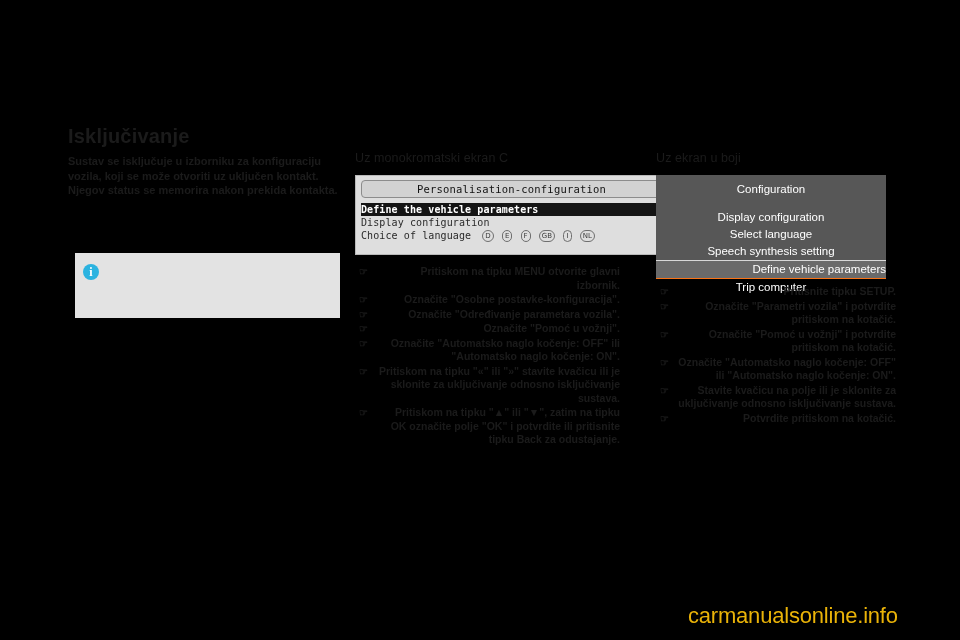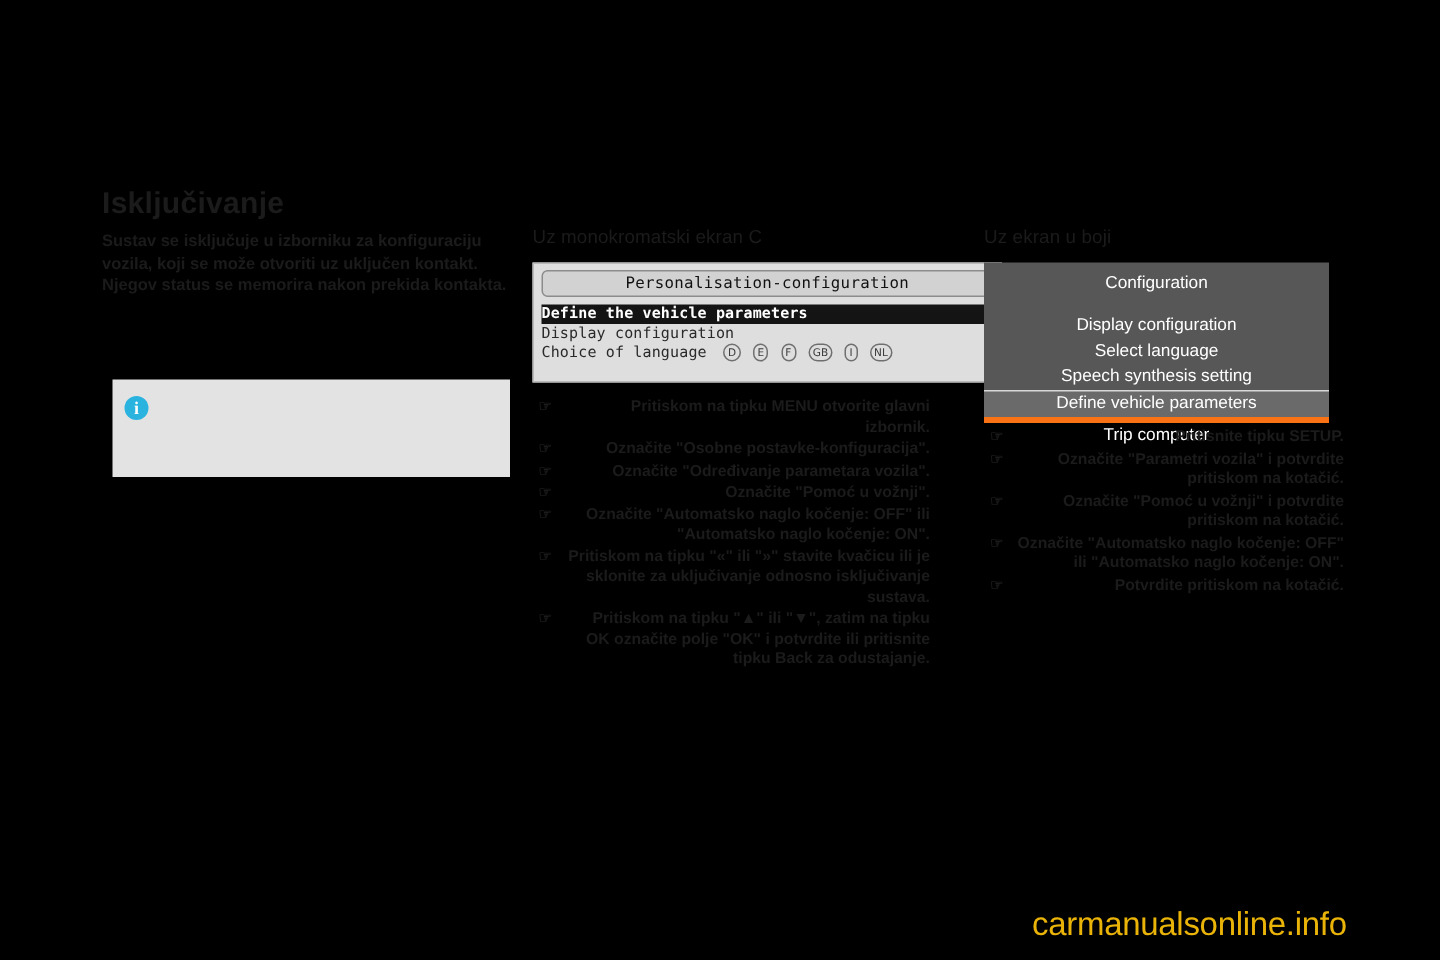--- a/index.html
+++ b/index.html
@@ -154,22 +154,23 @@
   .color-title {
     font-size: 11.5px;
     margin-bottom: 14px;
   }
   .color-row {
     line-height: 17px;
     font-size: 11.5px;
   }
   .color-row.sel {
     border-top: 1px solid #d8d8d8;
-    border-bottom: 4px solid #f97316;
+    border-bottom: 1px solid #f97316;
     background: #6a6a6a;
+    text-align: right;
   }
 
   
   ul.steps {
     list-style: none;
     margin: 10px 0 0 0;
     padding: 0;
     text-align: right;
   }
   ul.steps li {
@@ -260,19 +261,20 @@
       <div class="color-row">Speech synthesis setting</div>
       <div class="color-row sel">Define vehicle parameters</div>
       <div class="color-row">Trip computer</div>
     </div>
 
     <ul class="steps">
       <li><span class="hand-icon">☞</span><span>Pritisnite tipku SETUP.</span></li>
       <li><span class="hand-icon">☞</span><span>Označite "Parametri vozila" i potvrdite pritiskom na kotačić.</span></li>
       <li><span class="hand-icon">☞</span><span>Označite "Pomoć u vožnji" i potvrdite pritiskom na kotačić.</span></li>
       <li><span class="hand-icon">☞</span><span>Označite "Automatsko naglo kočenje: OFF" ili "Automatsko naglo kočenje: ON".</span></li>
+      <li><span class="hand-icon">☞</span><span>Stavite kvačicu na polje ili je sklonite za uključivanje odnosno isključivanje sustava.</span></li>
       <li><span class="hand-icon">☞</span><span>Potvrdite pritiskom na kotačić.</span></li>
     </ul>
   </div>
 
   <div class="watermark">carmanualsonline.info</div>
 
 </div>
 
 </body></html>

